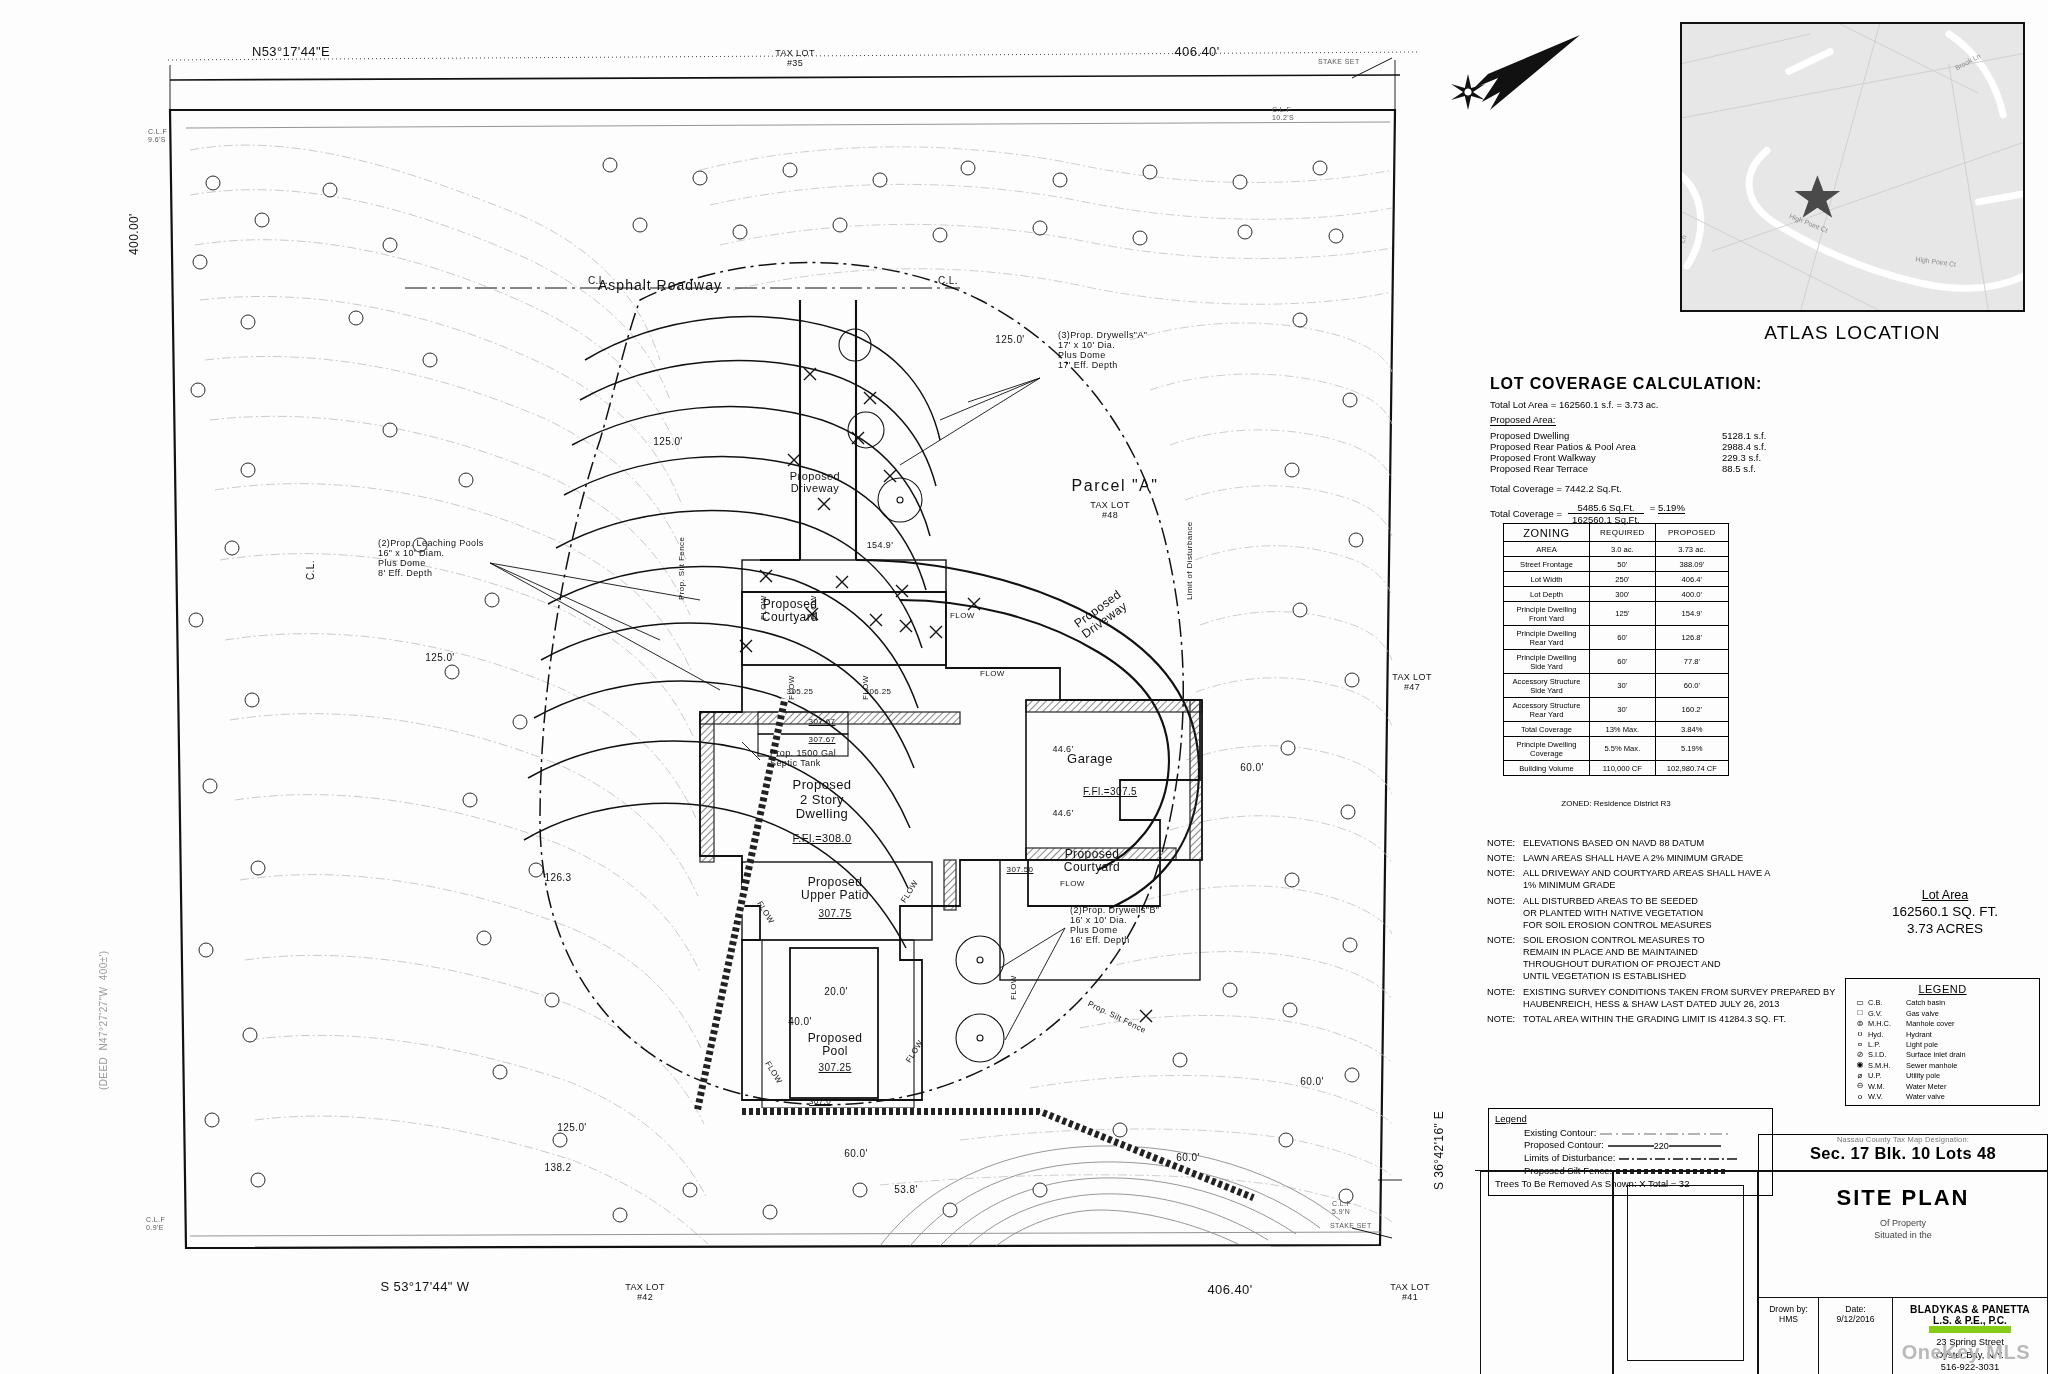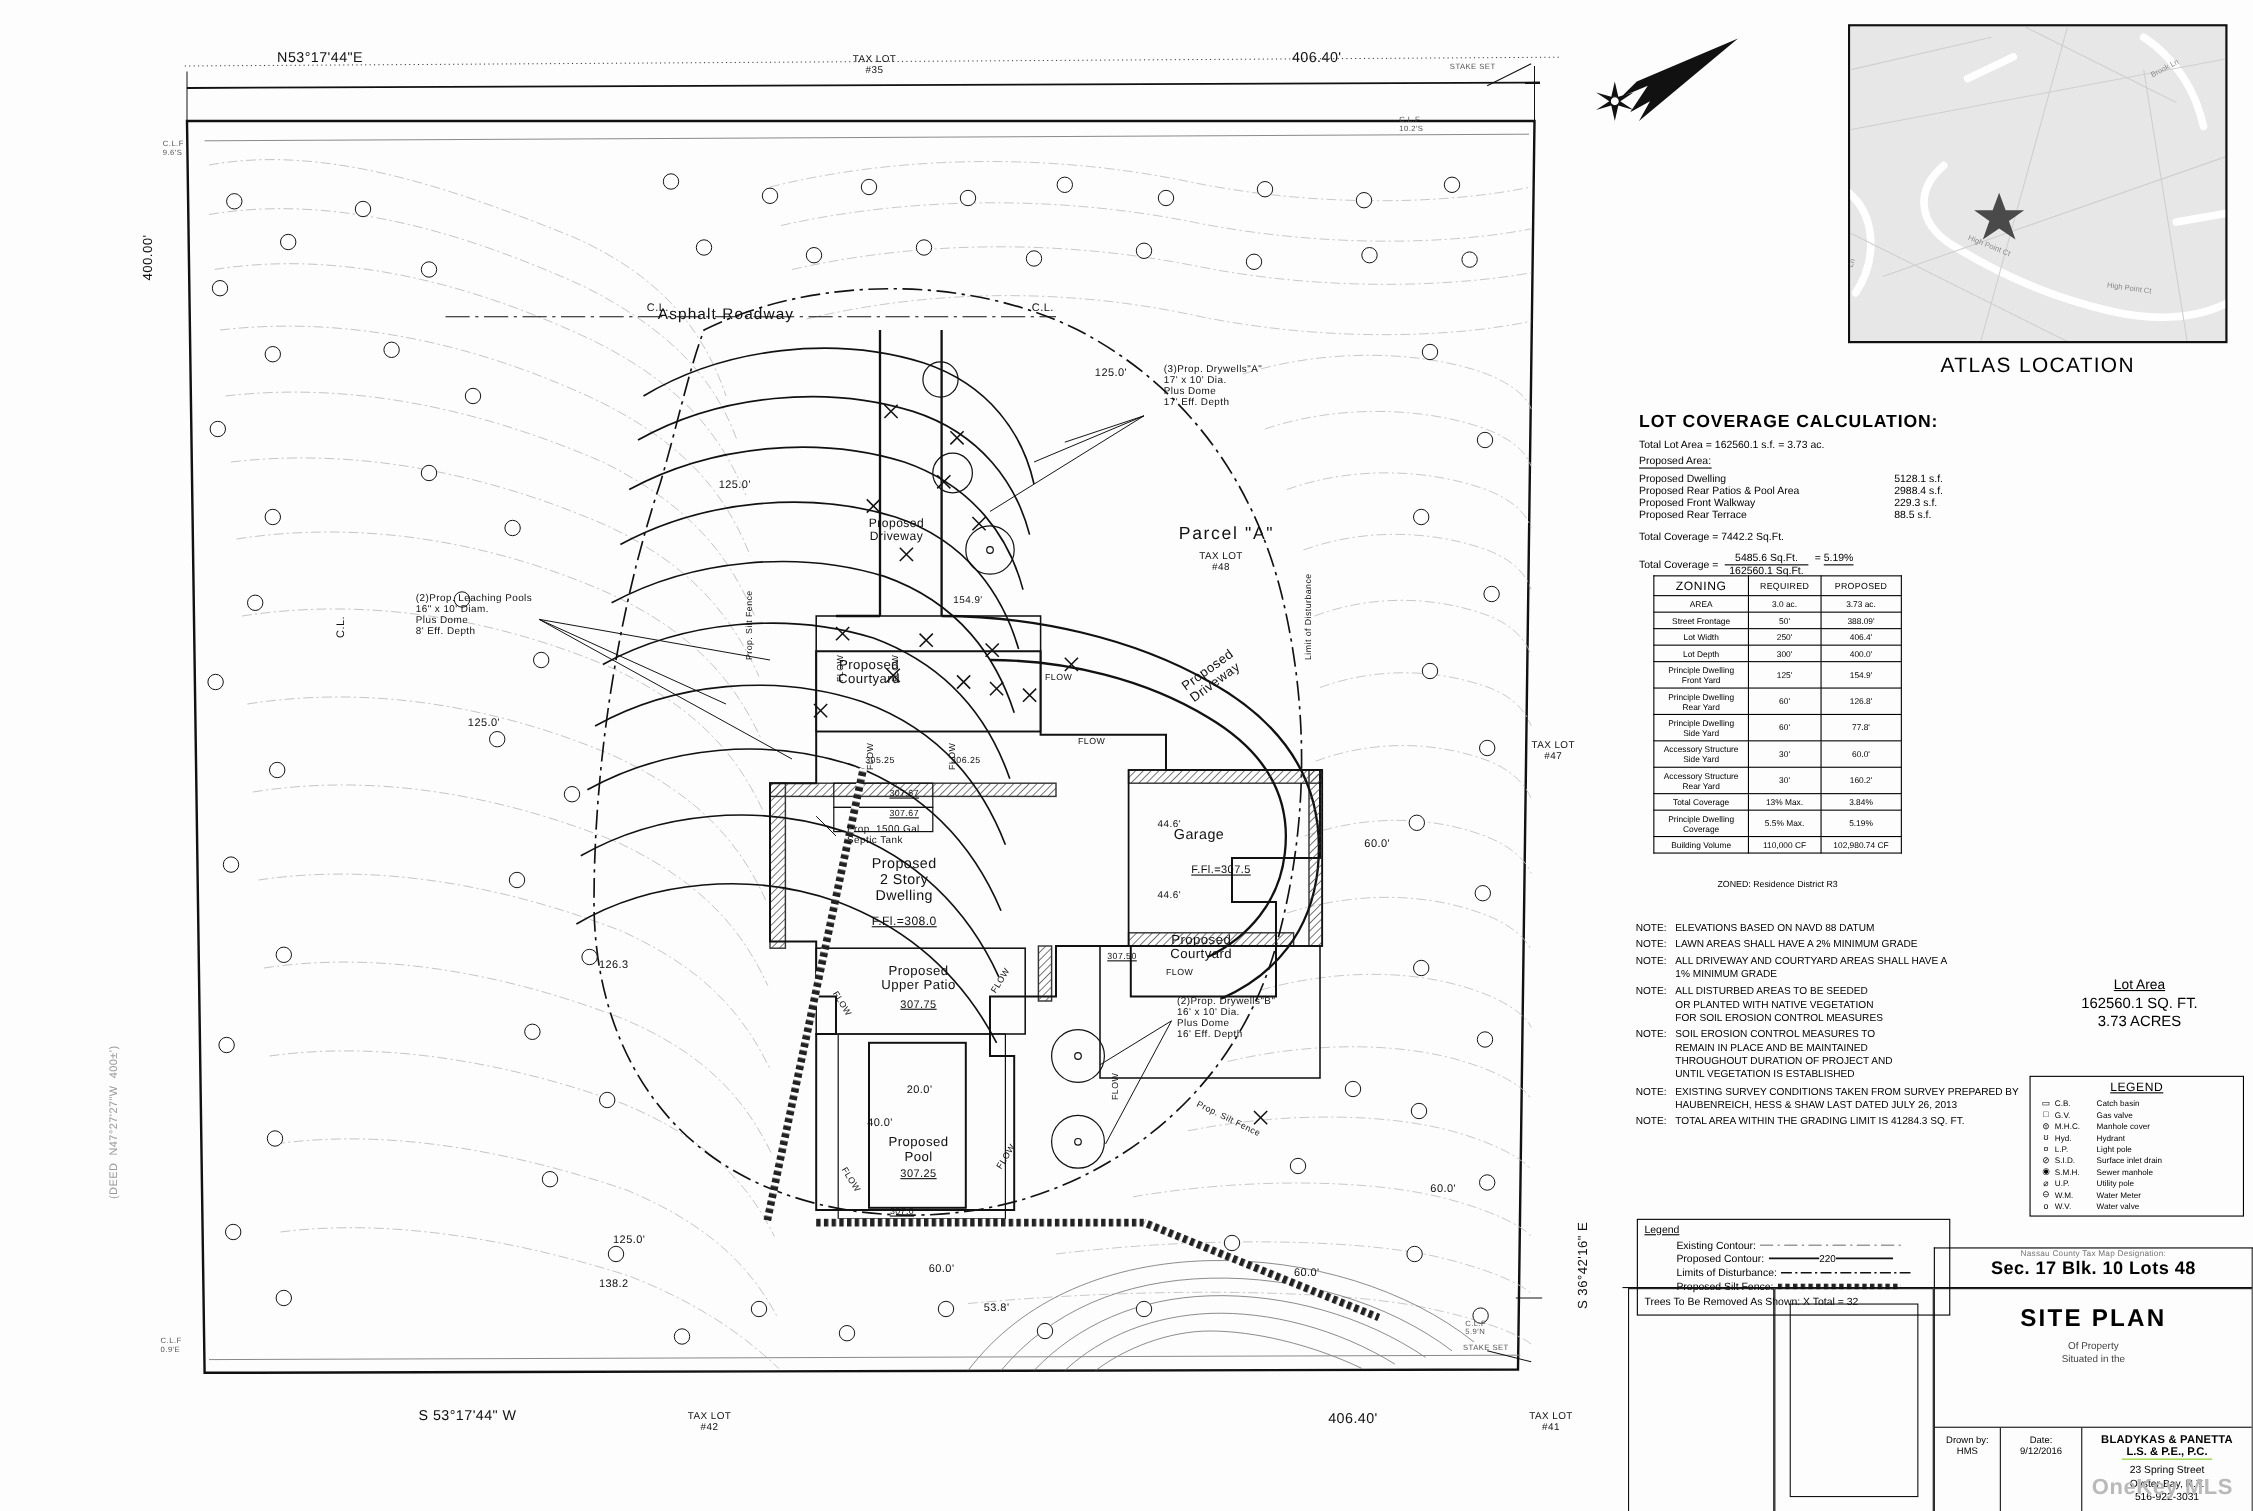--- a/index.html
+++ b/index.html
@@ -116,21 +116,21 @@
   .note .k { width: 36px; flex: none; }
   .note .v { flex: 1; }
 
   
   #linework-legend {
     position: absolute; left: 13px; top: 1108px;
     width: 285px; border: 1px solid #000; padding: 4px 6px 5px 6px;
     font-size: 9.5px; line-height: 1.34;
   }
   #linework-legend .title { text-decoration: underline; margin-bottom: 1px; }
-  .ll-row { display:flex; align-items:flex-start;padding-left:29px; }
+  .ll-row { display:flex; align-items:center;padding-left:29px; }
   .ll-row .k { white-space: pre; }
   .ll-sample { flex:1; margin-left: 4px; height: 9px; position: relative; }
 
   
   #lot-area {
     position: absolute; left: 375px; top: 888px; width: 190px;
     text-align: center; font-size: 13.5px; line-height: 1.25;
   }
   #lot-area .hdr { text-decoration: underline; font-size: 12.5px; }
 
@@ -176,21 +176,21 @@
   #tb-title .main { font-size: 22px; font-weight: 700; letter-spacing: 2px; margin-top: 13px;}
   #tb-title .sub  { font-size: 9px; color:#444; line-height: 1.35; margin-top: 6px;}
   #tb-title .place{ font-size: 15.5px; font-weight: 700; line-height:1.3; margin-top: 12px;}
 
   #tb-meta { position:absolute; left:0; top:126px; width:100%; height: 78px; display:flex;}
   .meta-c { border-right: 1px solid #111; text-align:center; font-size: 8.6px; }
   #meta-drawn { width: 60px; }
   #meta-date  { width: 74px; }
   #meta-firm  { flex: 1; border-right:none; }
   #meta-firm .f1 { font-size: 10.2px; font-weight:700; letter-spacing:.2px; margin-top:6px;}
-  #meta-firm .f2 { font-size: 10.2px; font-weight:700; border-bottom:1px solid #84cc16; display:inline-block; padding:0 4px;}
+  #meta-firm .f2 { font-size: 10.2px; font-weight:700; border-bottom:7px solid #84cc16; display:inline-block; padding:0 4px;}
   #meta-firm .f3 { font-size: 9.4px; line-height:1.35; margin-top: 3px;}
 
   
   #watermark {
     position: absolute; right: 18px; bottom: 10px;
     font-size: 20px; color: #b9b9b9; font-weight: 600; letter-spacing: .5px;
   }
 
   
   #north-arrow { position:absolute; left: 1430px; top: 30px; }

